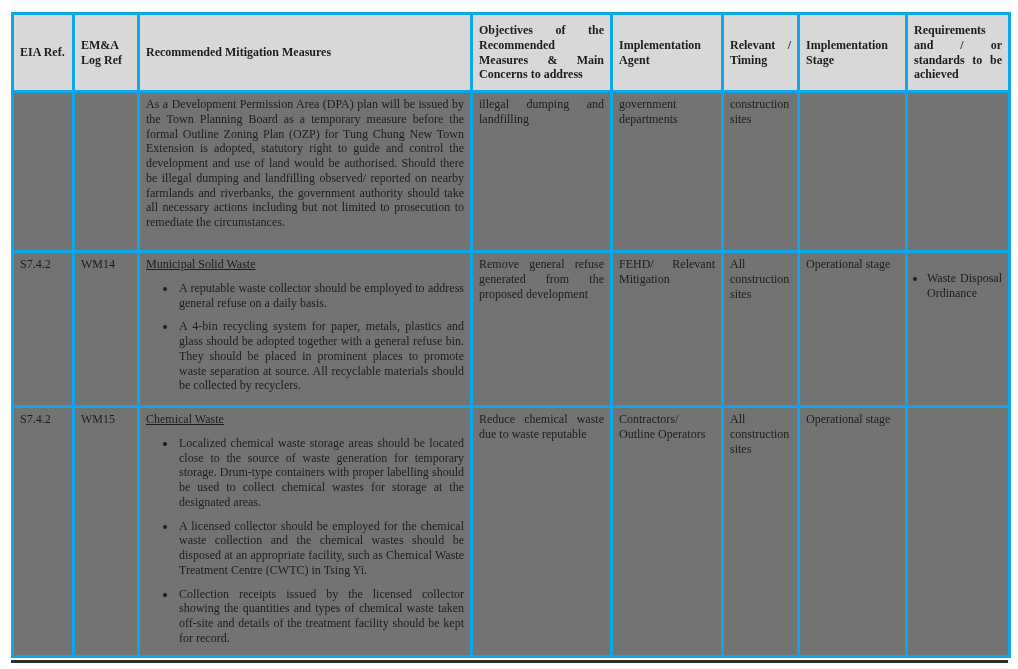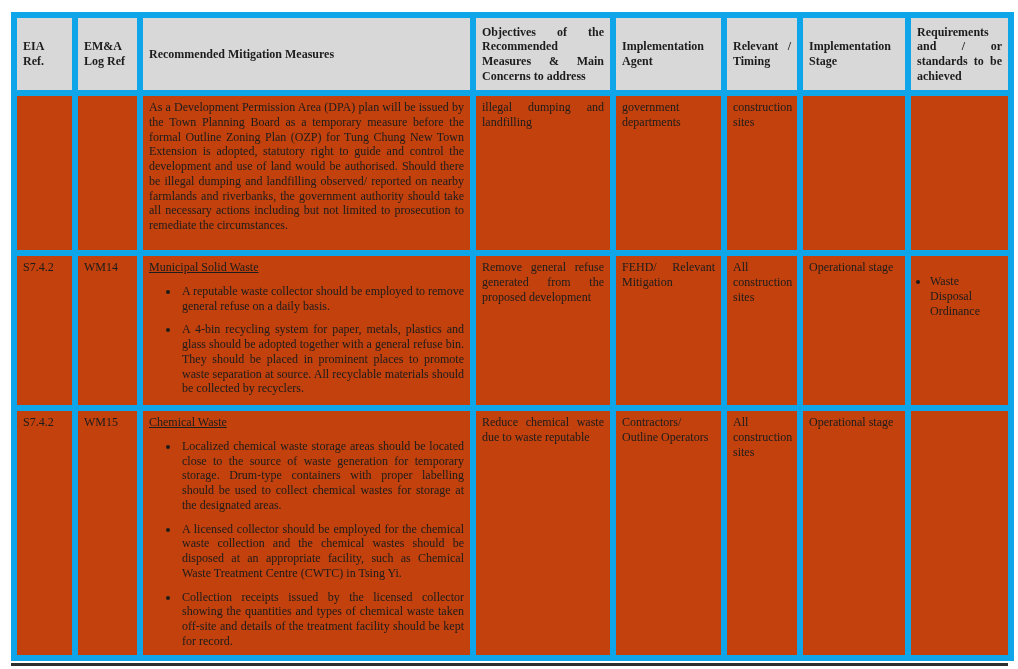--- a/index.html
+++ b/index.html
@@ -18,36 +18,36 @@
     box-sizing: border-box;
   }
   table.doc-table {
     border-collapse: collapse;
     table-layout: fixed;
     width: 997px;
     border: 1px solid #000;
     border-top: 2px solid #000;
   }
   .doc-table th, .doc-table td {
-    border: 6px solid #0ea5e9;
+    border: 3px solid #0ea5e9;
     padding: 4px 6px;
     font-size: 12px;
     line-height: 1.23;
     box-sizing: border-box;
     overflow: hidden;
   }
   .doc-table th {
     background: #d8d8d8;
     font-weight: bold;
     text-align: justify;
     vertical-align: middle;
   }
   .doc-table td {
     vertical-align: top;
-    background: #c2410c;
+    background: #737373;
   }
   .just { text-align: justify; }
   .para { margin: 0; text-align: justify; }
   .heading {
     text-decoration: underline;
     margin: 0 0 2px 0;
   }
   ul.bullets {
     list-style: disc outside;
     margin: 0;
@@ -117,21 +117,21 @@
         <td>construction sites</td>
         <td></td>
         <td></td>
       </tr>
       <tr class="r-1">
         <td>S7.4.2</td>
         <td>WM14</td>
         <td>
           <p class="para heading">Municipal Solid Waste</p>
           <ul class="bullets">
-            <li>A reputable waste collector should be employed to remove general refuse on a daily basis.</li>
+            <li>A reputable waste collector should be employed to address general refuse on a daily basis.</li>
             <li>A 4-bin recycling system for paper, metals, plastics and glass should be adopted together with a general refuse bin. They should be placed in prominent places to promote waste separation at source. All recyclable materials should be collected by recyclers.</li>
           </ul>
         </td>
         <td class="just">Remove general refuse generated from the proposed development</td>
         <td class="just">FEHD/ Relevant Mitigation</td>
         <td>All construction sites</td>
         <td>Operational stage</td>
         <td>
           <ul class="req">
             <li>Waste Disposal Ordinance</li>

